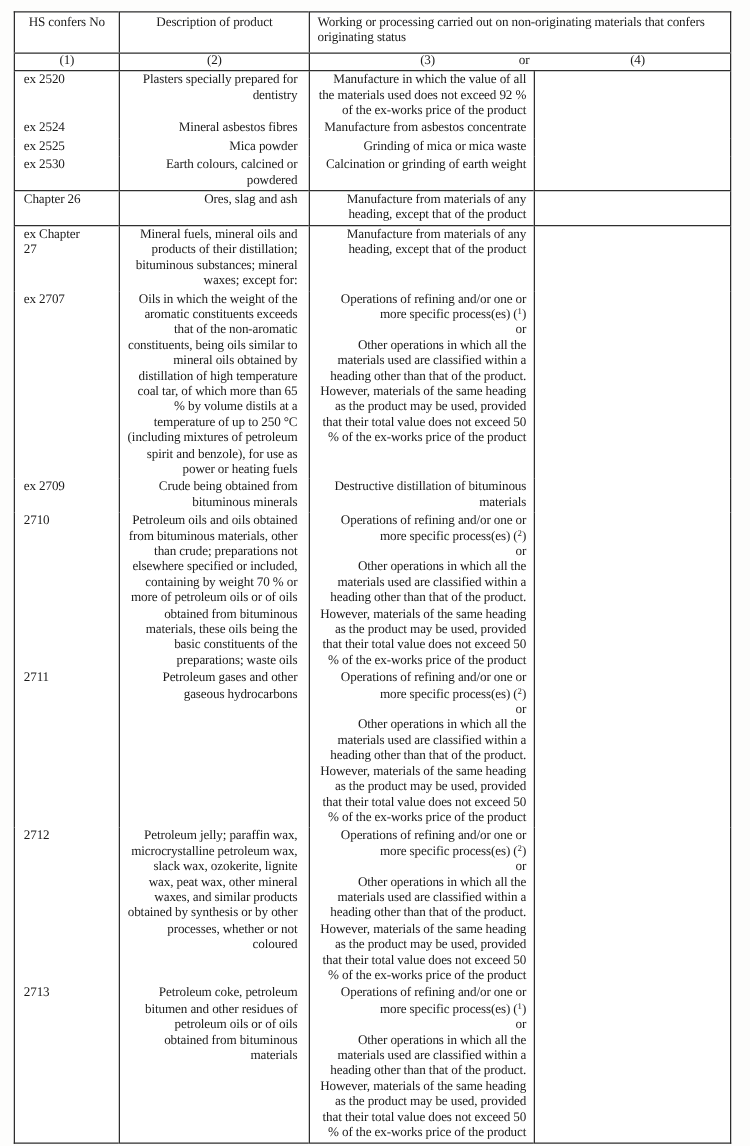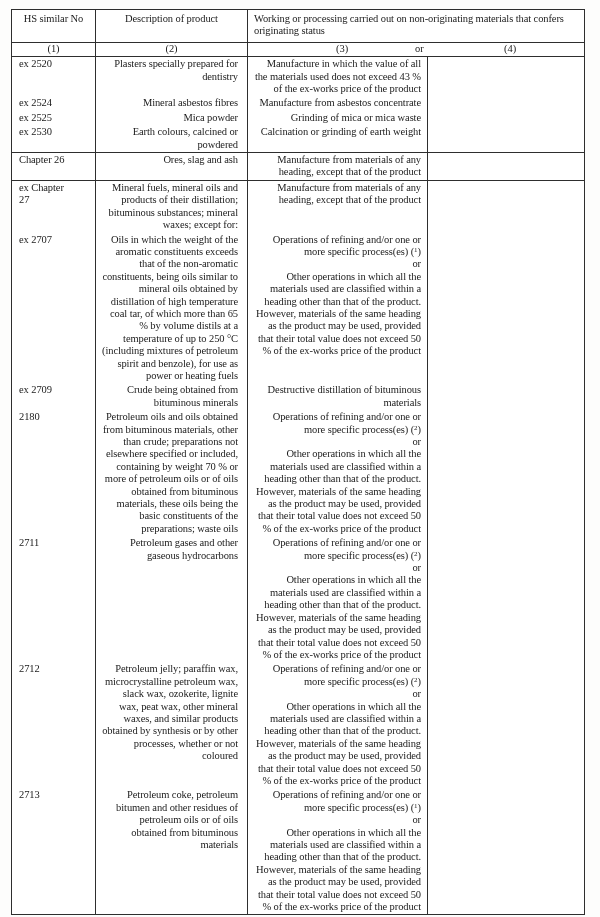--- a/index.html
+++ b/index.html
@@ -86,40 +86,40 @@
 <div id="scan-page">
   <table class="origin-table">
     <colgroup>
       <col class="c1">
         <col class="c2">
         <col class="c3">
         <col class="c4">
     </colgroup>
     <thead>
       <tr class="hdr-main">
-        <th>HS similar No</th>
+        <th>HS confers No</th>
         <th>Description of product</th>
         <th class="working" colspan="2">Working or processing carried out on non-originating materials that confers originating status</th>
       </tr>
       <tr class="hdr-nums">
         <td>(1)</td>
         <td>(2)</td>
         <td class="sub34" colspan="2">
           <span class="s3">(3)</span>
           <span class="sor">or</span>
           <span class="s4">(4)</span>
         </td>
       </tr>
     </thead>
     <tbody>
         <tr class="entry sec-first">
           <td class="hs-cell">ex 2520</td>
           <td class="desc-cell">Plasters specially prepared for dentistry</td>
           <td class="rule-cell">
-            <div>Manufacture in which the value of all the materials used does not exceed 43 % of the ex-works price of the product</div>
+            <div>Manufacture in which the value of all the materials used does not exceed 92 % of the ex-works price of the product</div>
           </td>
           <td class="alt-cell"></td>
         </tr>
         <tr class="entry">
           <td class="hs-cell">ex 2524</td>
           <td class="desc-cell">Mineral asbestos fibres</td>
           <td class="rule-cell">
             <div>Manufacture from asbestos concentrate</div>
           </td>
           <td class="alt-cell"></td>
@@ -168,21 +168,21 @@
         </tr>
         <tr class="entry">
           <td class="hs-cell">ex 2709</td>
           <td class="desc-cell">Crude being obtained from bituminous minerals</td>
           <td class="rule-cell">
             <div>Destructive distillation of bituminous materials</div>
           </td>
           <td class="alt-cell"></td>
         </tr>
         <tr class="entry">
-          <td class="hs-cell">2180</td>
+          <td class="hs-cell">2710</td>
           <td class="desc-cell">Petroleum oils and oils obtained from bituminous materials, other than crude; preparations not elsewhere specified or included, containing by weight 70 % or more of petroleum oils or of oils obtained from bituminous materials, these oils being the basic constituents of the preparations; waste oils</td>
           <td class="rule-cell">
             <div>Operations of refining and/or one or more specific process(es) (<sup>2</sup>)</div>
             <div>or</div>
             <div>Other operations in which all the materials used are classified within a heading other than that of the product. However, materials of the same heading as the product may be used, provided that their total value does not exceed 50 % of the ex-works price of the product</div>
           </td>
           <td class="alt-cell"></td>
         </tr>
         <tr class="entry">
           <td class="hs-cell">2711</td>

